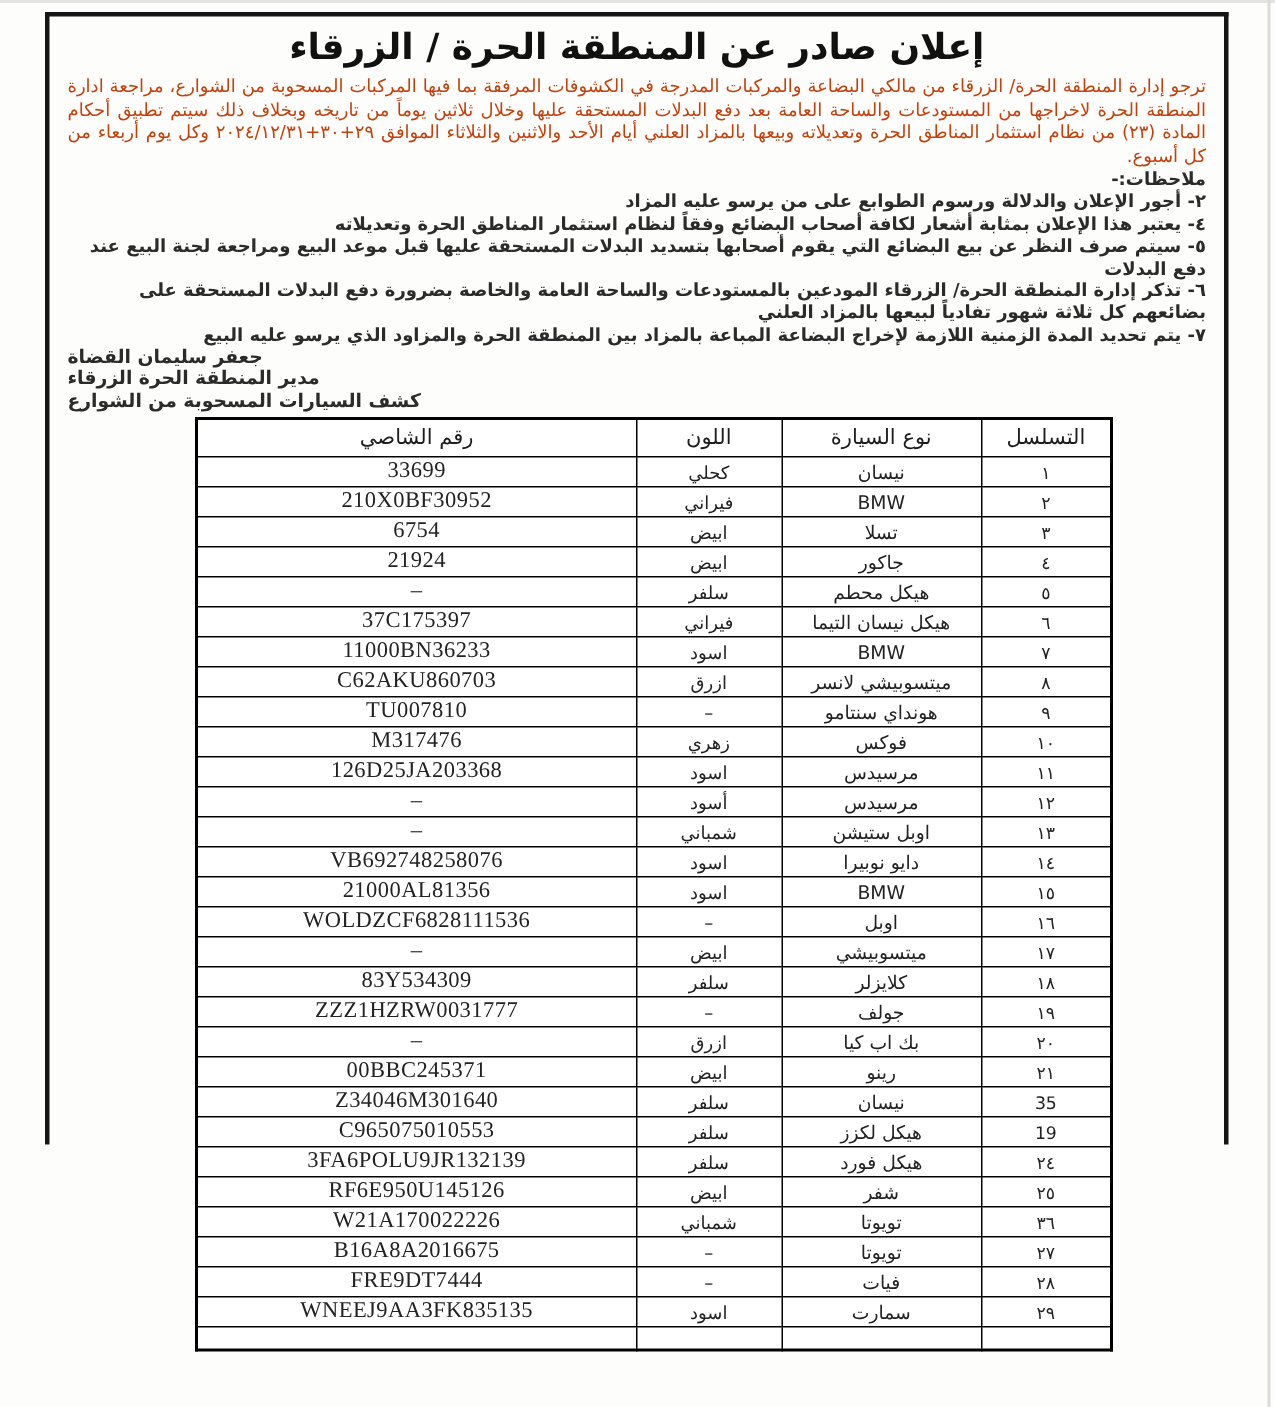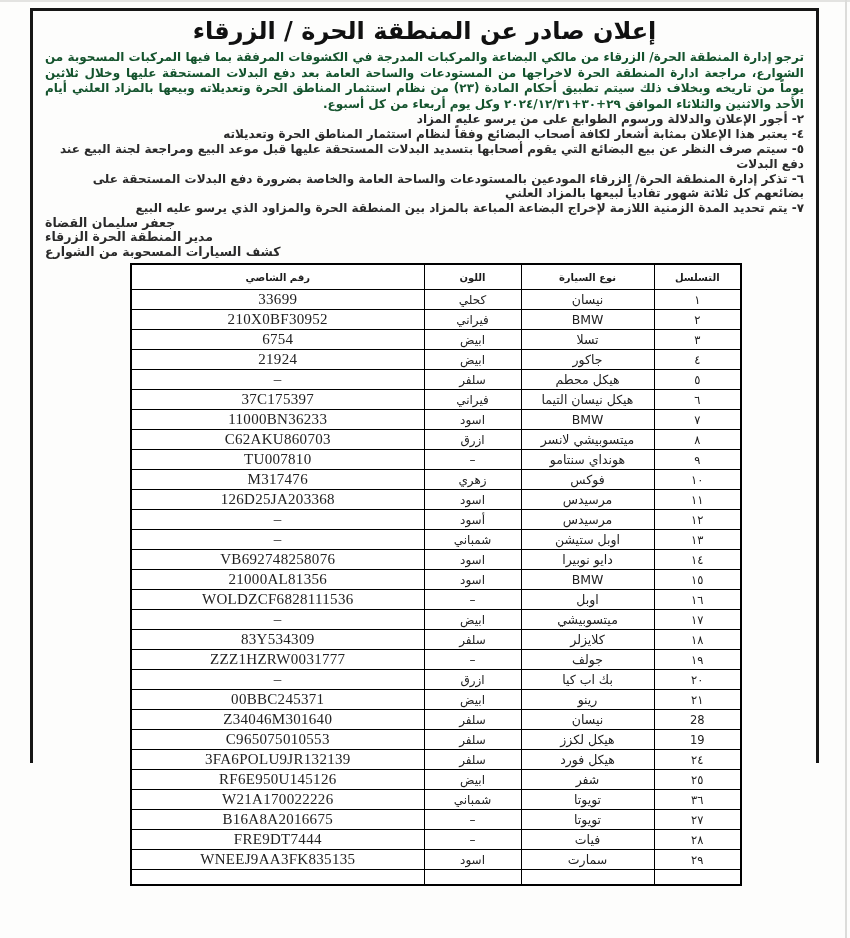--- a/index.html
+++ b/index.html
@@ -15,60 +15,61 @@
   .page-box{
     position:absolute;left:30px;top:8px;width:789px;height:755px;
     box-sizing:border-box;border:3px solid #161616;border-bottom:none;
     padding:4px 12px 0 12px;direction:rtl;
   }
   .title{
     text-align:center;font-size:24px;font-weight:bold;color:#111;
     line-height:30px;margin:1px 0 4px 0;letter-spacing:0px;
   }
   .intro{
-    font-size:12px;font-weight:bold;line-height:15.6px;
-    text-align:justify;text-align-last:right;color:#14532d;margin:0;
+    font-size:12px;font-weight:normal;line-height:15.6px;
+    text-align:justify;text-align-last:right;color:#c2410c;margin:0;
   }
   .notes-label{font-size:12px;font-weight:bold;line-height:14.8px;color:#2b2b2b;}
   .note{font-size:12px;font-weight:bold;line-height:14.8px;text-align:right;color:#2b2b2b;}
   .sig{font-size:12.5px;font-weight:bold;line-height:14.5px;text-align:left;color:#2b2b2b;}
 
   table.veh{
     border-collapse:collapse;direction:rtl;table-layout:fixed;
     width:610px;margin:4px 62px 0 87px; 
     border:2.5px solid #000;background:#fff;
   }
   table.veh col.c-serial{width:87px;}
   table.veh col.c-type{width:133px;}
   table.veh col.c-color{width:97px;}
   table.veh col.c-chassis{width:293px;}
   table.veh th,table.veh td{
     border:1.5px solid #000;text-align:center;vertical-align:middle;
     padding:0 2px;overflow:hidden;white-space:nowrap;
   }
-  table.veh th{height:24px;font-size:10px;font-weight:bold;color:#1d1d1d;}
+  table.veh th{height:24px;font-size:14px;font-weight:normal;color:#1d1d1d;}
   table.veh td{height:19px;color:#222;}
   td.cell-serial{font-size:11.5px;}
   td.cell-type{font-size:12.5px;}
   td.cell-color{font-size:12px;}
   td.cell-chassis{
     font-family:"Liberation Serif","DejaVu Serif",serif;
     font-size:15px;direction:ltr;letter-spacing:0.3px;color:#1c1c1c;
   }
   tr.partial td{height:14px;border-bottom:none;}
 </style>
 </head>
 <body>
 
 <div class="page-box">
 
   <div class="title">إعلان صادر عن المنطقة الحرة / الزرقاء</div>
 
   <p class="intro">ترجو إدارة المنطقة الحرة/ الزرقاء من مالكي البضاعة والمركبات المدرجة في الكشوفات المرفقة بما فيها المركبات المسحوبة من الشوارع، مراجعة ادارة المنطقة الحرة لاخراجها من المستودعات والساحة العامة بعد دفع البدلات المستحقة عليها وخلال ثلاثين يوماً من تاريخه وبخلاف ذلك سيتم تطبيق أحكام المادة (٢٣) من نظام استثمار المناطق الحرة وتعديلاته وبيعها بالمزاد العلني أيام الأحد والاثنين والثلاثاء الموافق ٢٩+٣٠+٢٠٢٤/١٢/٣١ وكل يوم أربعاء من كل أسبوع.</p>
 
+  <div class="notes-label">ملاحظات:-</div>
   <div class="note">٢- أجور الإعلان والدلالة ورسوم الطوابع على من يرسو عليه المزاد</div>
   <div class="note">٤- يعتبر هذا الإعلان بمثابة أشعار لكافة أصحاب البضائع وفقاً لنظام استثمار المناطق الحرة وتعديلاته</div>
   <div class="note">٥- سيتم صرف النظر عن بيع البضائع التي يقوم أصحابها بتسديد البدلات المستحقة عليها قبل موعد البيع ومراجعة لجنة البيع عند دفع البدلات</div>
   <div class="note">٦- تذكر إدارة المنطقة الحرة/ الزرقاء المودعين بالمستودعات والساحة العامة والخاصة بضرورة دفع البدلات المستحقة على بضائعهم كل ثلاثة شهور تفادياً لبيعها بالمزاد العلني</div>
   <div class="note">٧- يتم تحديد المدة الزمنية اللازمة لإخراج البضاعة المباعة بالمزاد بين المنطقة الحرة والمزاود الذي يرسو عليه البيع</div>
 
   <div class="sig">جعفر سليمان القضاة</div>
   <div class="sig">مدير المنطقة الحرة الزرقاء</div>
   <div class="sig">كشف السيارات المسحوبة من الشوارع</div>
 
@@ -208,21 +209,21 @@
           <td class="cell-color">ازرق</td>
           <td class="cell-chassis">–</td>
         </tr>
         <tr>
           <td class="cell-serial">٢١</td>
           <td class="cell-type">رينو</td>
           <td class="cell-color">ابيض</td>
           <td class="cell-chassis">00BBC245371</td>
         </tr>
         <tr>
-          <td class="cell-serial">28</td>
+          <td class="cell-serial">35</td>
           <td class="cell-type">نيسان</td>
           <td class="cell-color">سلفر</td>
           <td class="cell-chassis">Z34046M301640</td>
         </tr>
         <tr>
           <td class="cell-serial">19</td>
           <td class="cell-type">هيكل لكزز</td>
           <td class="cell-color">سلفر</td>
           <td class="cell-chassis">C965075010553</td>
         </tr>

